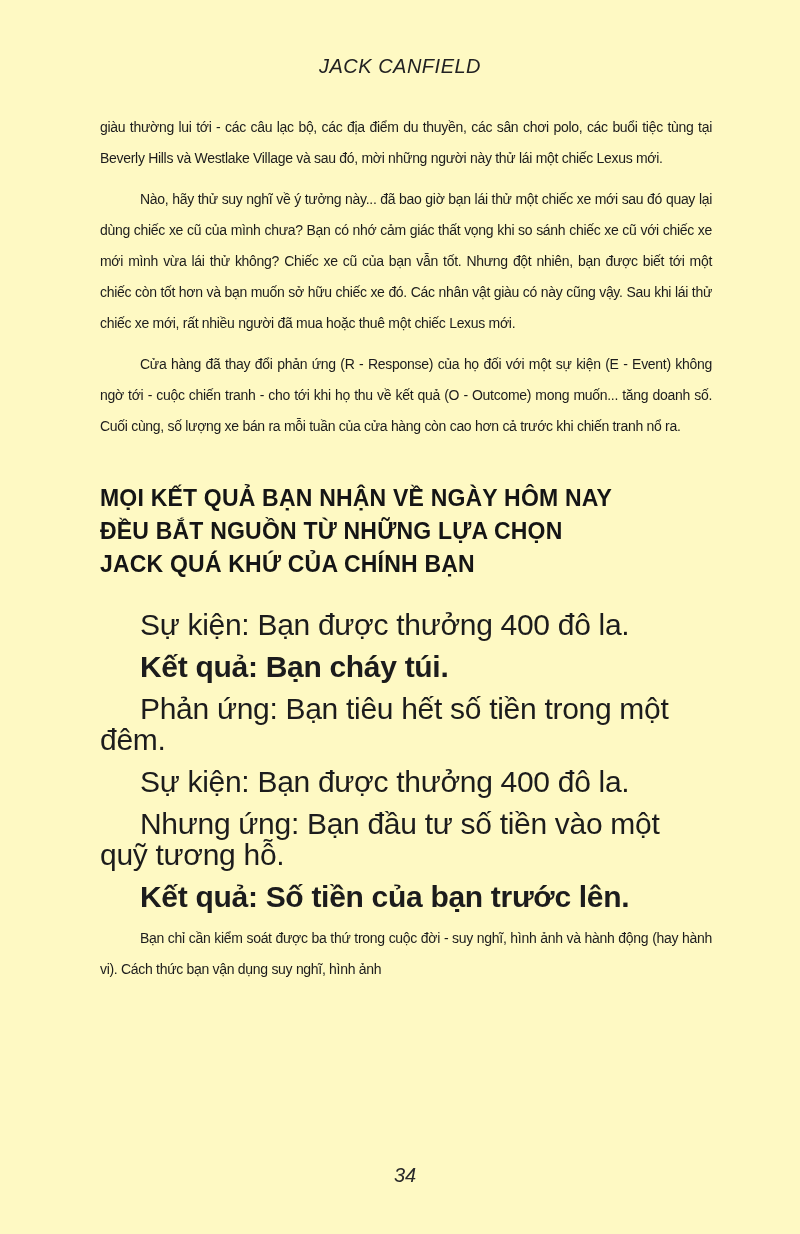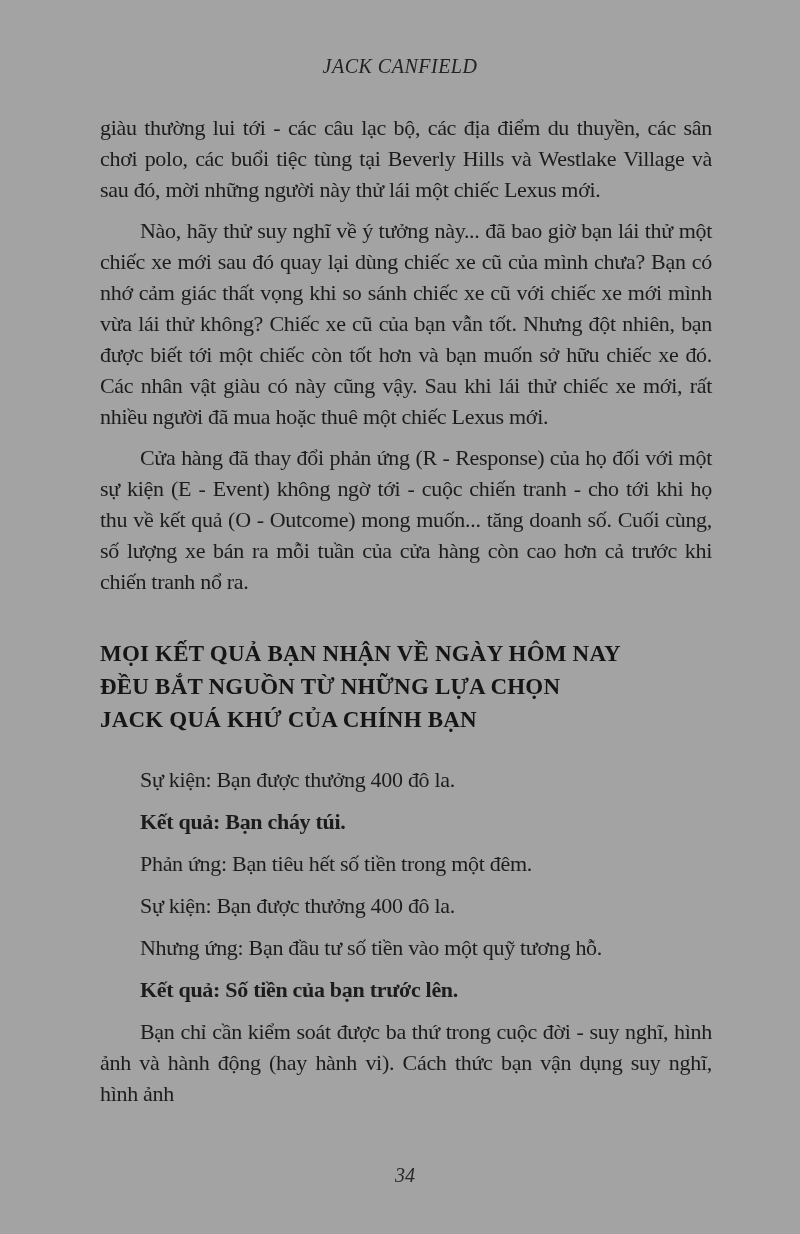--- a/index.html
+++ b/index.html
@@ -4,59 +4,59 @@
 <style>
   html, body {
     margin: 0;
     padding: 0;
     background: #ffffff;
   }
   .page {
     position: relative;
     width: 800px;
     height: 1234px;
-    background: #a3a3a3;
-    font-family: Liberation Serif, serif;
+    background: #fef9c3;
+    font-family: Liberation Sans, sans-serif;
     color: #1c1c1c;
     overflow: hidden;
   }
   .running-head {
     margin-top: 55px;
     text-align: center;
     font-style: italic;
     font-size: 20px;
     letter-spacing: 0.5px;
     color: #222;
   }
   .content {
     margin-left: 100px;
     margin-right: 88px;
   }
   .para {
-    font-size: 22px;
+    font-size: 14px;
     line-height: 31px;
     text-align: justify;
     text-indent: 40px;
     letter-spacing: -0.3px;
     margin: 0 0 10px 0;
   }
   .para.first {
     margin-top: 34px;
     text-indent: 0;
   }
   .section-heading {
     margin: 40px 0 28px 0;
     font-weight: bold;
     font-size: 23px;
     line-height: 33px;
     letter-spacing: 0.2px;
     color: #151515;
   }
   .example-line {
-    font-size: 22px;
+    font-size: 30px;
     line-height: 31px;
     text-indent: 40px;
     letter-spacing: -0.3px;
     margin: 0 0 11px 0;
   }
   .example-line.bold {
     font-weight: bold;
   }
   .page-number {
     position: absolute;

